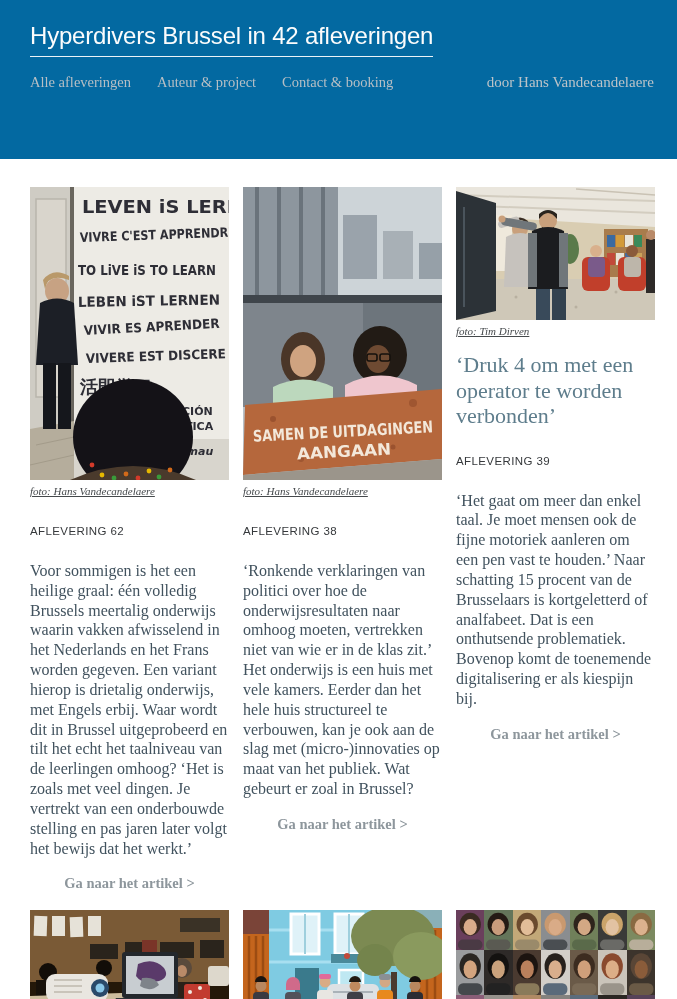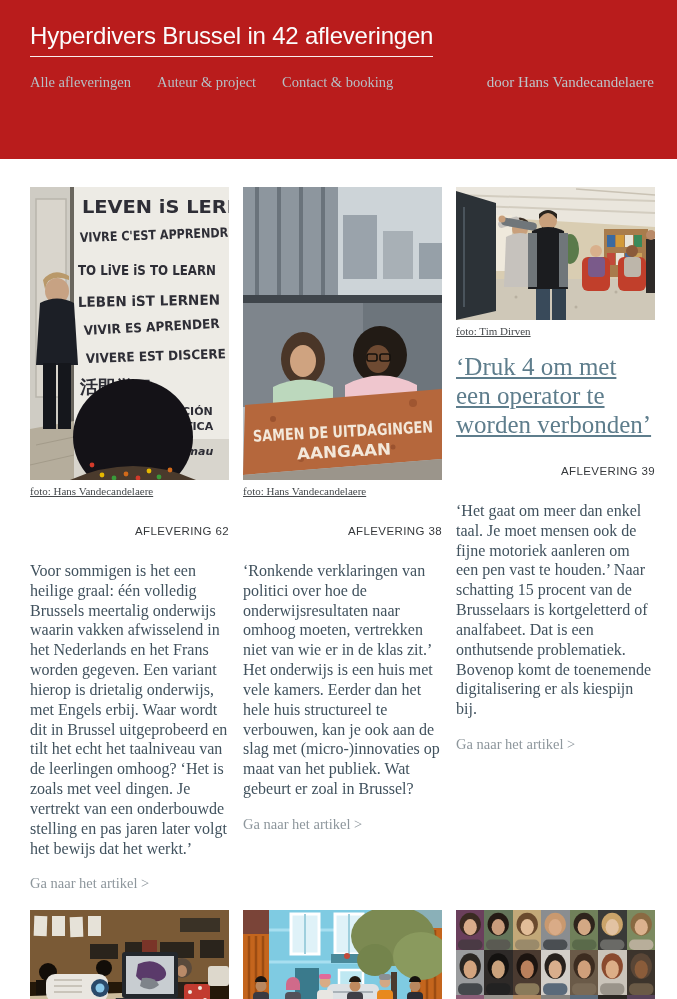--- a/index.html
+++ b/index.html
@@ -2,52 +2,52 @@
 <html><head>
 <meta charset="utf-8">
 <style>
   html,body{margin:0;padding:0;}
   body{
     width:677px;height:999px;overflow:hidden;background:#ffffff;
     font-family:"Liberation Serif", serif;
     -webkit-font-smoothing:antialiased;
   }
   
-  .site-header{background:#b91c1c;height:159px;box-sizing:border-box;padding:22px 22px 0 30px;}
+  .site-header{background:#0369a1;height:159px;box-sizing:border-box;padding:22px 22px 0 30px;}
   .site-title{
     display:inline-block;margin:0;
     font-family:"Liberation Sans", sans-serif;font-weight:400;
     font-size:24px;letter-spacing:-0.2px;color:#fbfcfc;
     border-bottom:1.5px solid rgba(255,255,255,0.92);padding-bottom:6px;
     cursor:pointer;
   }
   .nav-row{display:flex;align-items:baseline;margin-top:17px;
     font-size:14.5px;color:#b7bfc5;}
   .nav-row a{color:#b7bfc5;text-decoration:none;margin-right:26px;cursor:pointer;}
   .byline{margin-left:auto;margin-right:1px;color:#bcc3c8;font-size:15px;}
   
   .main-wrap{margin:28px 22px 0 30px;}
   .articles{display:grid;grid-template-columns:repeat(3,199px);column-gap:14px;align-items:start;}
   .card{min-width:0;}
   .photo{display:block;line-height:0;cursor:pointer;}
   .photo svg{display:block;overflow:hidden;}
   .credit{
     display:inline-block;margin-top:4px;font-size:11px;color:#45494c;
-    text-decoration:underline;cursor:pointer;line-height:1.3;
+    text-decoration:underline;cursor:pointer;line-height:1.3;font-style:italic;
   }
   .a-title{
-    margin:13px 0 0 0;font-weight:400;font-size:25px;line-height:1.16;
-    color:#5e7d8c;cursor:pointer;text-decoration:underline;
+    margin:13px 0 0 0;font-weight:400;font-size:22px;line-height:1.16;
+    color:#5e7d8c;cursor:pointer;
   }
   .episode{
     margin-top:26px;font-family:"Liberation Sans", sans-serif;
-    font-size:11.5px;letter-spacing:0.4px;color:#36393c;text-align:right;
+    font-size:11.5px;letter-spacing:0.4px;color:#36393c;
   }
   .excerpt{margin:24px 0 0 0;font-size:16px;line-height:1.24;color:#41525e;}
-  .golink{text-align:left;margin-top:16px;}
+  .golink{text-align:center;margin-top:16px;font-weight:bold;}
   .golink a{font-size:14.5px;color:#8d969c;text-decoration:none;cursor:pointer;}
   
   .teasers{display:grid;grid-template-columns:repeat(3,199px);column-gap:14px;margin-top:18px;}
   .teaser{height:145px;overflow:hidden;cursor:pointer;line-height:0;}
   .pgrid{display:grid;grid-template-columns:repeat(7,1fr);grid-template-rows:40px 45px 60px;
     width:199px;height:145px;}
   .ptile{overflow:hidden;}
   .ptile svg{display:block;width:100%;height:100%;}
 </style>
 </head>

